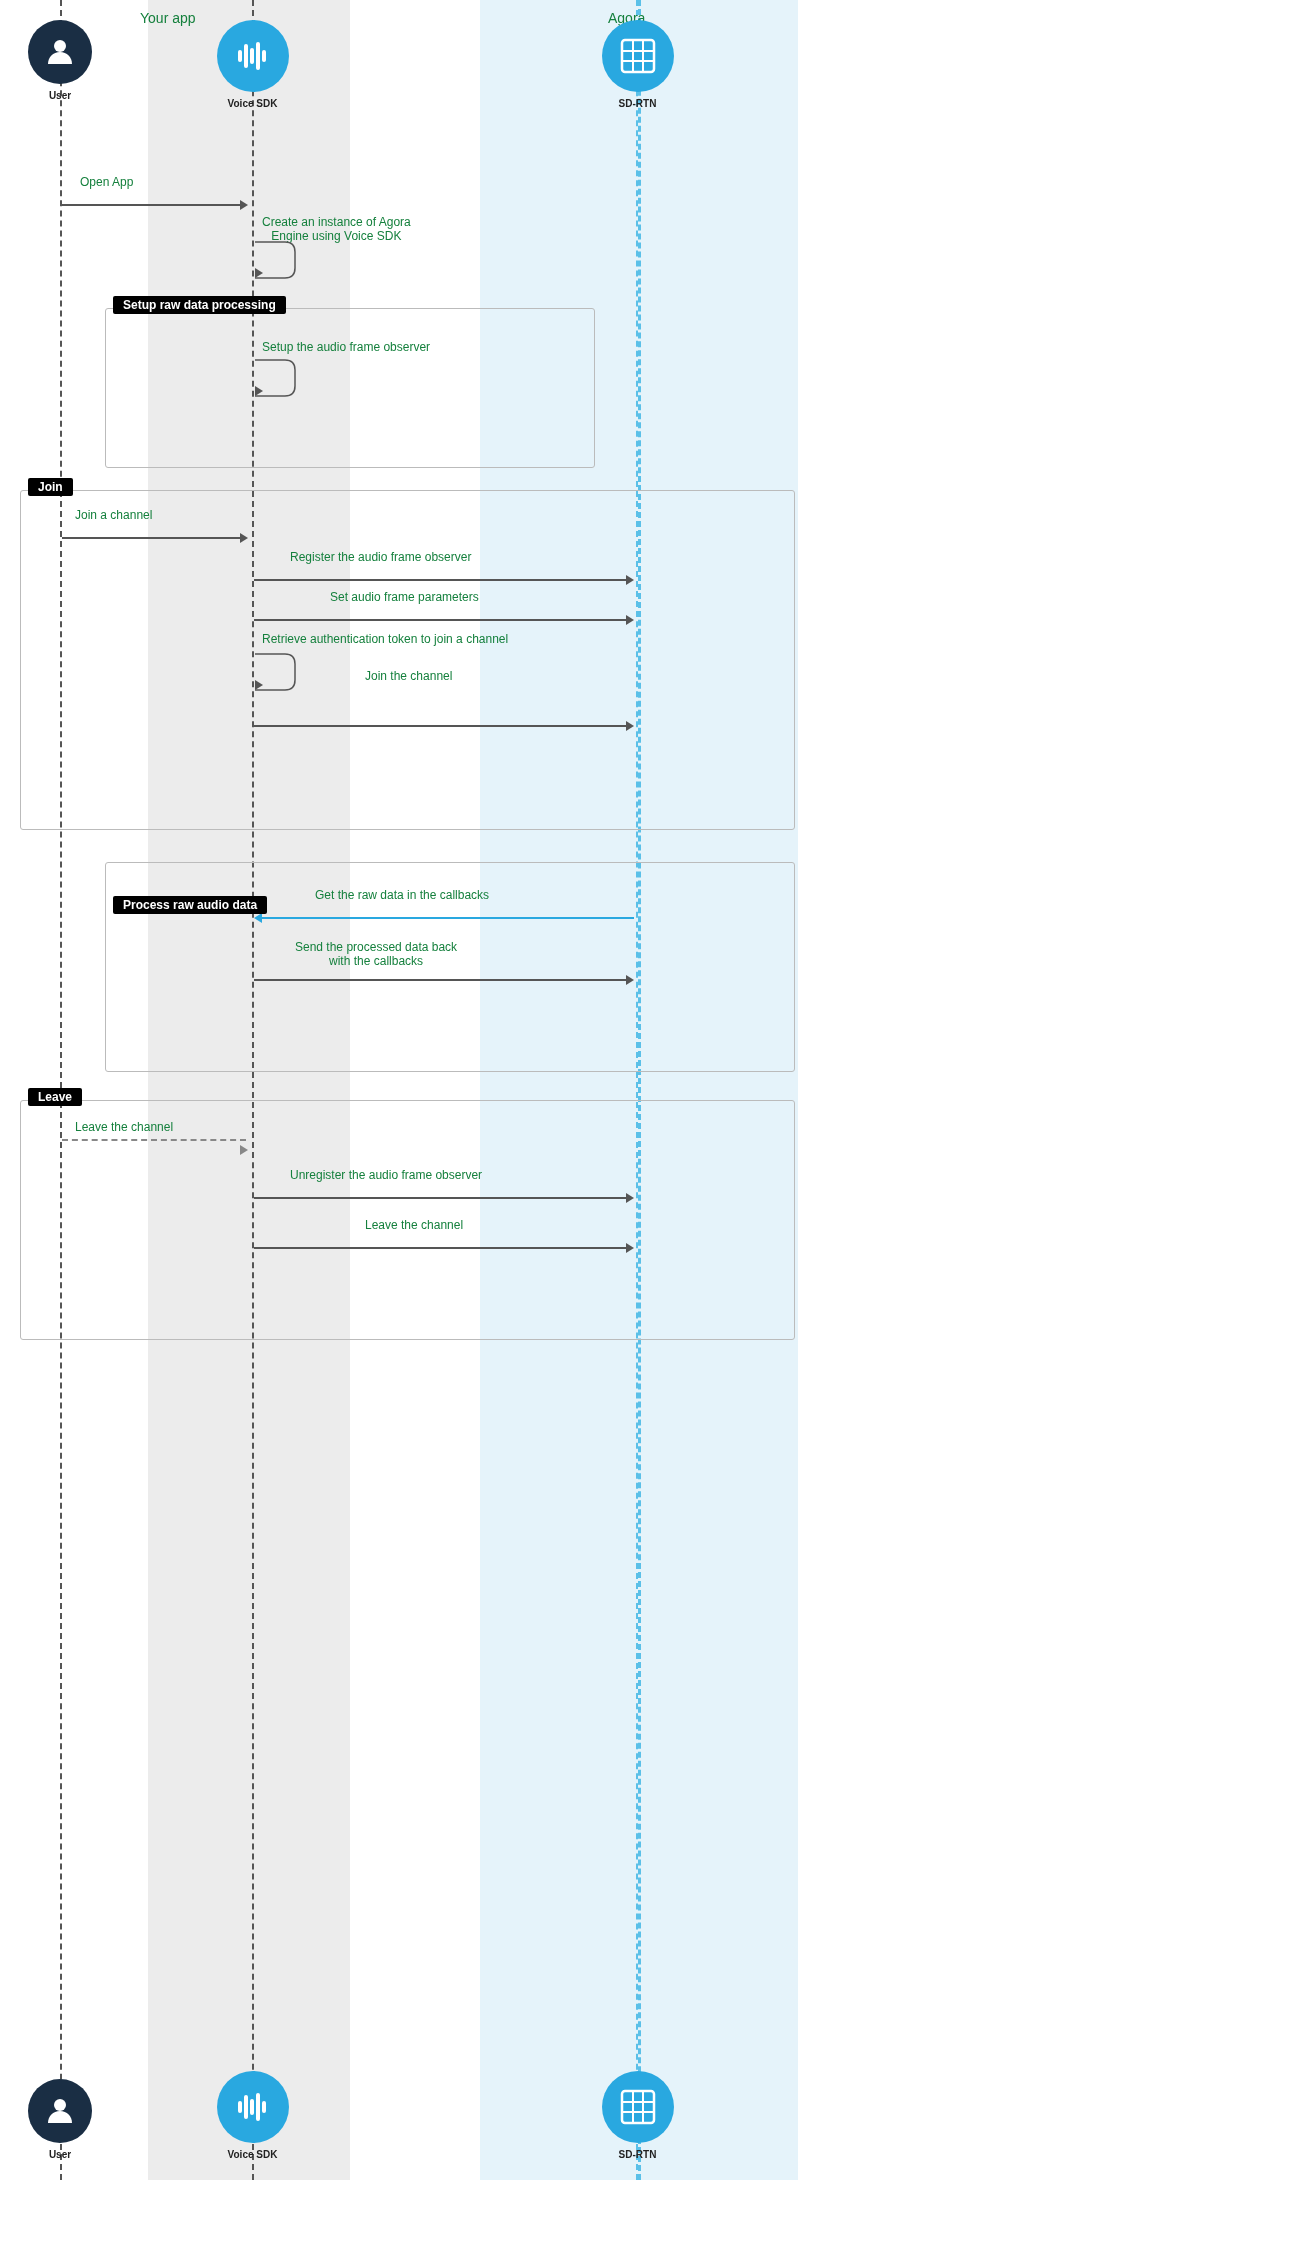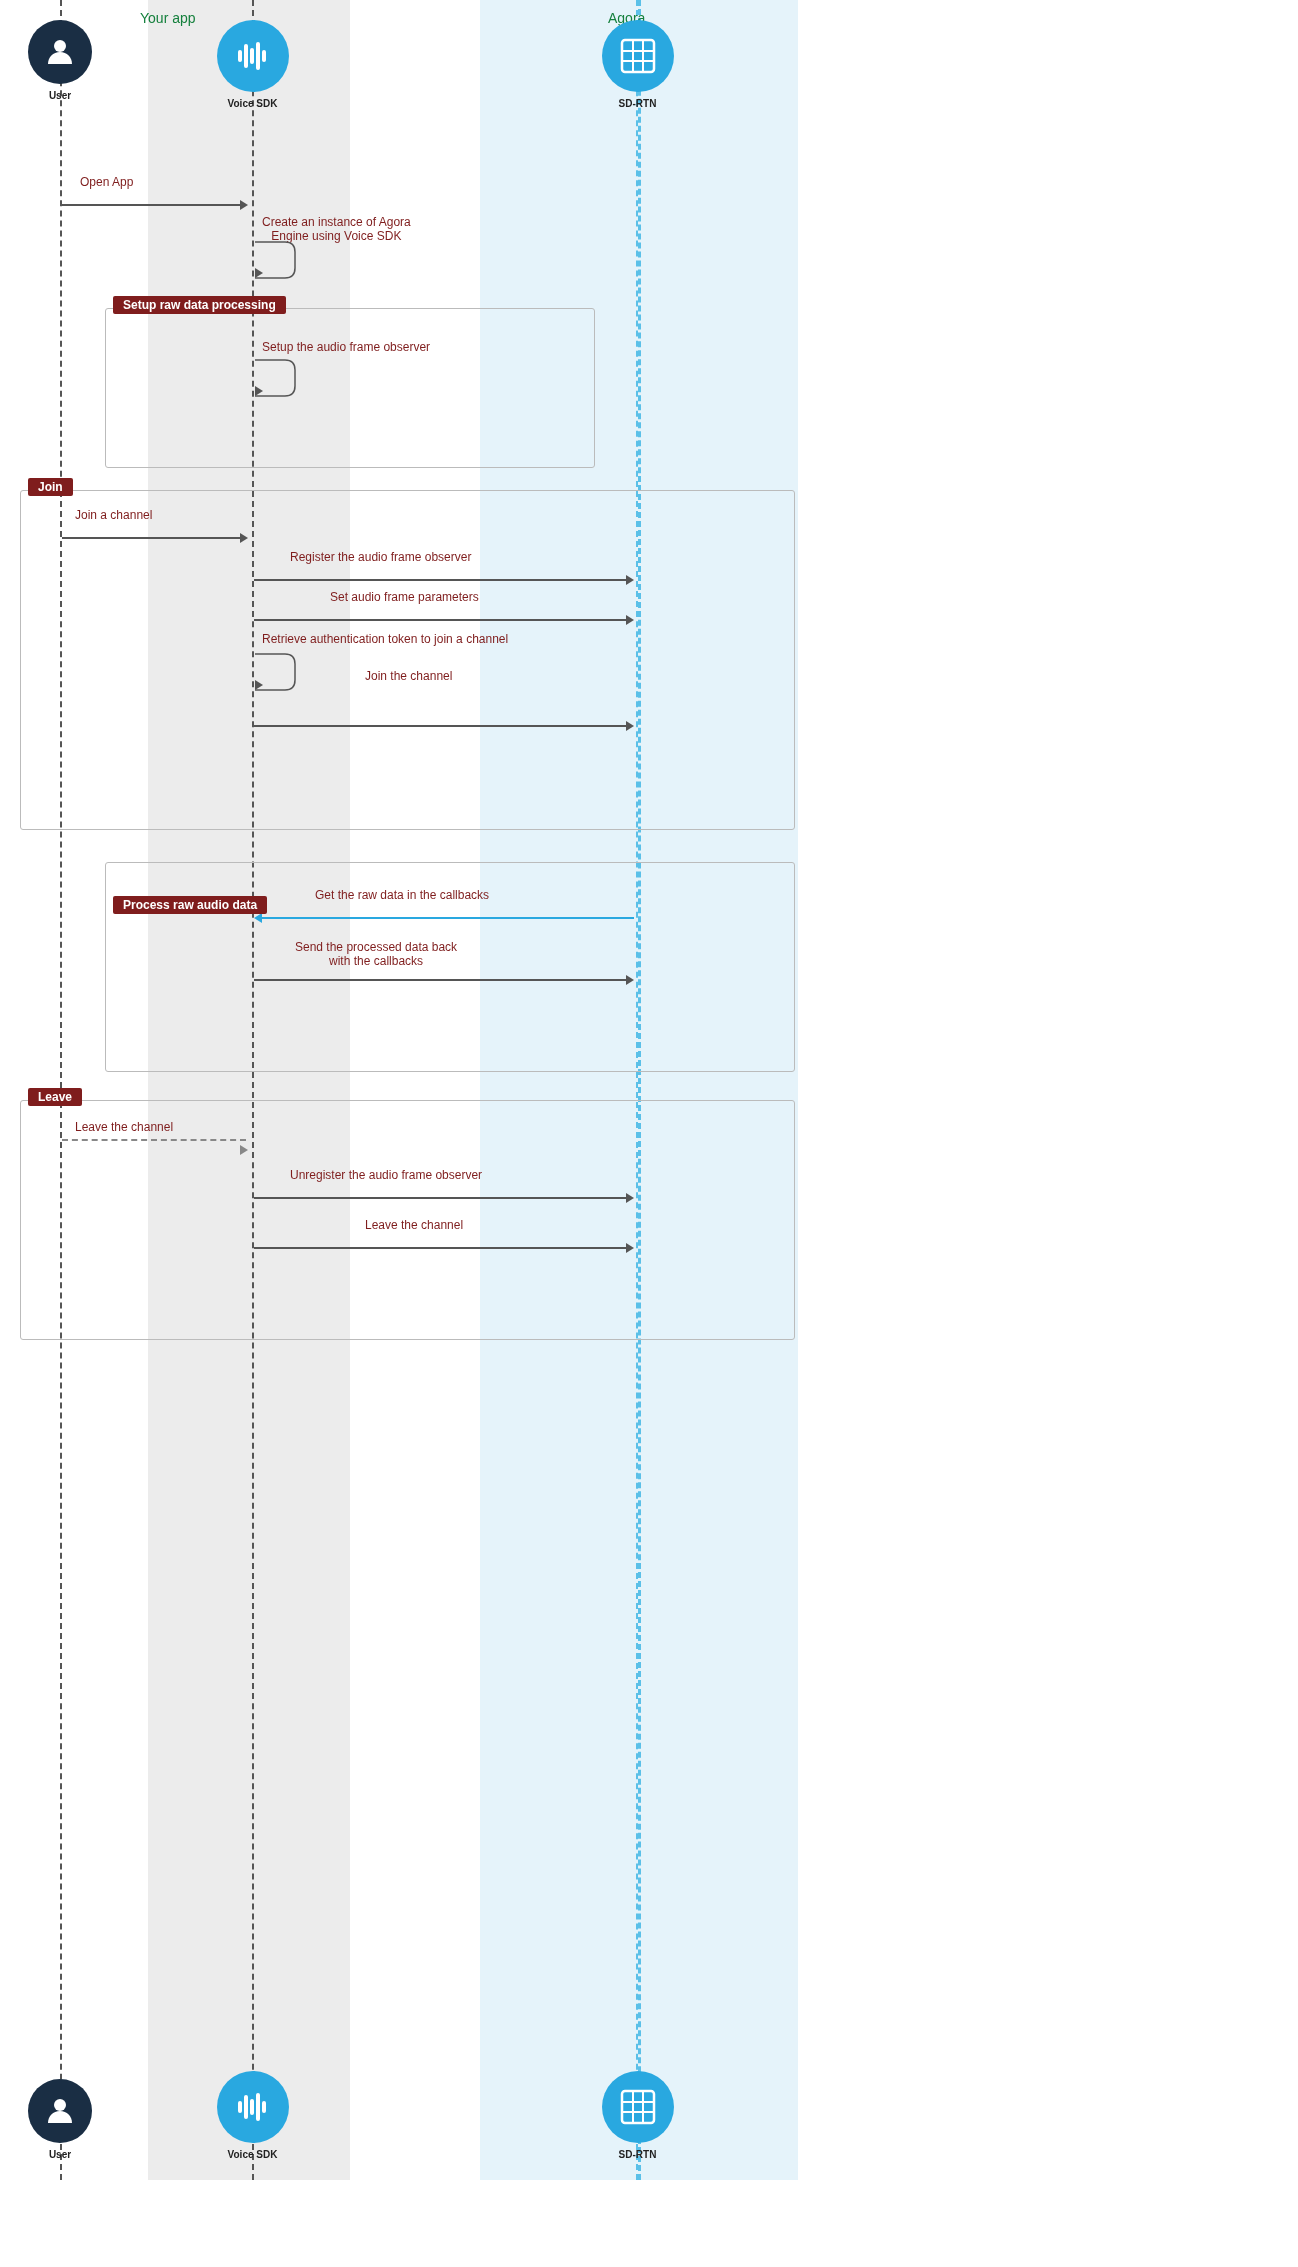--- a/index.html
+++ b/index.html
@@ -87,21 +87,21 @@
     
     .sect-rect {
       position: absolute;
       border: 1.5px solid #bbb;
       border-radius: 3px;
       z-index: 2;
     }
 
     .sect-badge {
       position: absolute;
-      background: #7f1d1d;
+      background: #000000;
       color: white;
       font-weight: 700;
       font-size: 12px;
       padding: 2px 10px;
       border-radius: 2px;
       z-index: 6;
     }
 
     
     .arr {
@@ -136,21 +136,21 @@
       height: 0;
       border-top: 5px solid transparent;
       border-bottom: 5px solid transparent;
       border-right: 8px solid #555;
     }
     .arr-head-left.blue-arr { border-right-color: #29a8e0; }
 
     .arr-text {
       position: absolute;
       font-size: 12px;
-      color: #7f1d1d;
+      color: #15803d;
       white-space: pre-line;
       text-align: center;
       z-index: 4;
     }
 
     
     .self-loop-div {
       position: absolute;
       z-index: 4;
     }

